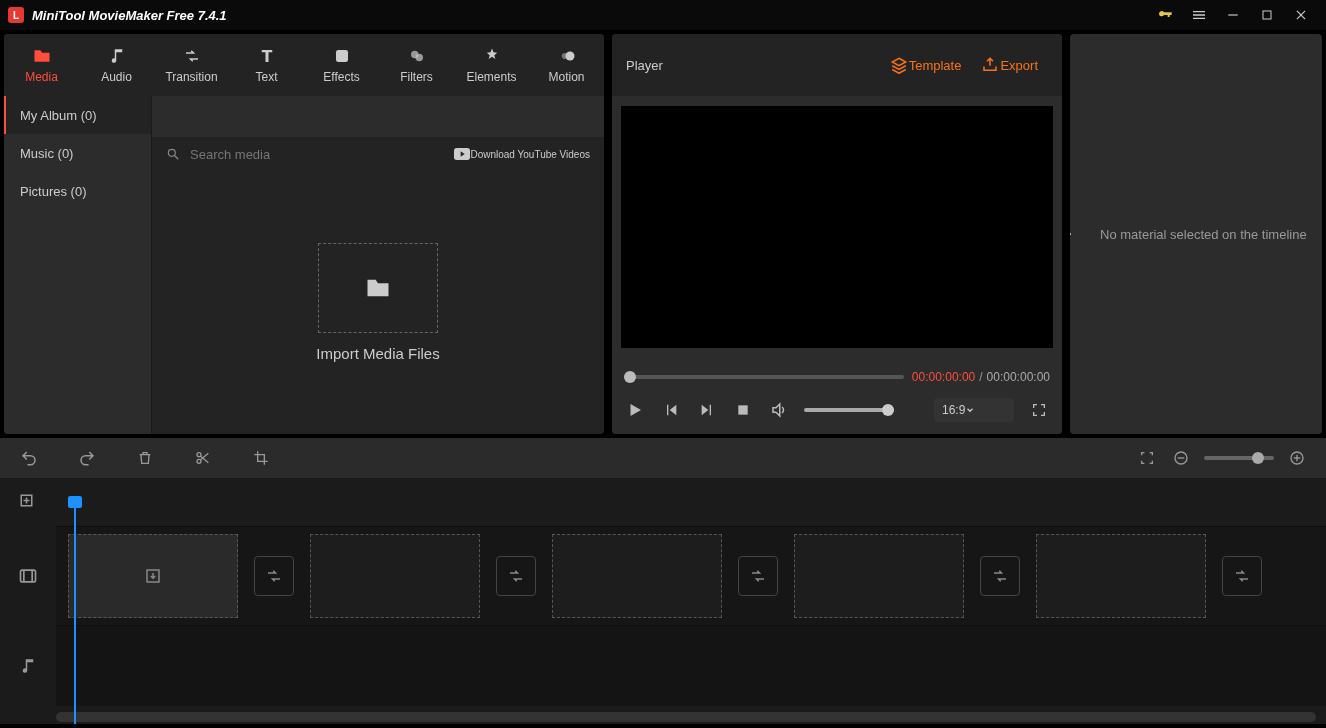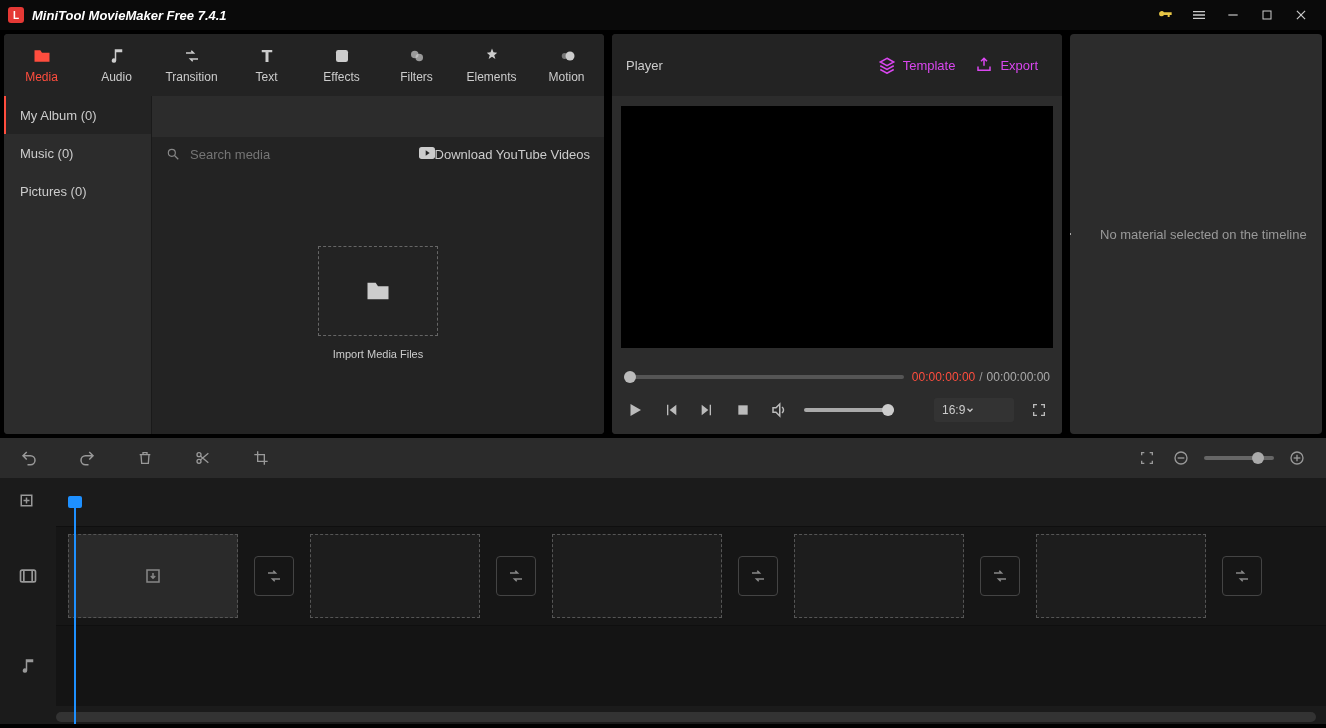--- a/index.html
+++ b/index.html
@@ -20,30 +20,30 @@
 .maintab.active { color: #ff4d3e; }
 .maintab .ic { width: 20px; height: 20px; display:flex; align-items:center; justify-content:center; }
 
 .mediabody { display: flex; flex: 1; }
 .sidecats { width: 148px; background: #2c2c2c; border-right: 1px solid #1a1a1a; }
 .sidecat { height: 38px; display: flex; align-items: center; padding: 0 16px; font-size: 13px; color: #ccc; cursor: pointer; }
 .sidecat.active { background: #232323; border-left: 2px solid #ff4d3e; padding-left: 14px; }
 .mediaright { flex: 1; background: #232323; display: flex; flex-direction: column; margin-top: 41px; }
 .searchrow { height: 34px; display: flex; align-items: center; padding: 0 14px; gap: 10px; }
 .searchrow input { background: transparent; border: none; color: #ccc; font-size: 13px; outline: none; flex: 1; }
-.searchrow .yt { font-size: 13px; color: #ccc; display: flex; align-items: flex-start; }
+.searchrow .yt { font-size: 10px; color: #ccc; display: flex; align-items: flex-end; }
 .mediadrop { flex: 1; display: flex; align-items: center; justify-content: center; }
 .dropin { display: flex; flex-direction: column; align-items: center; gap: 12px; }
 .dashbox { width: 120px; height: 90px; border: 1px dashed #666; display: flex; align-items: center; justify-content: center; }
-.droplabel { font-size: 11px; color: #ccc; }
+.droplabel { font-size: 15px; color: #ccc; }
 
 .center { flex: 1; }
 .playerhead { height: 62px; display: flex; align-items: center; padding: 0 14px; background: #232323; }
 .playerhead .ptitle { font-size: 13px; flex: 1; }
-.pbtn { display: flex; align-items: center; gap: 7px; font-size: 13px; padding: 6px 10px; cursor: pointer; color:#d946ef; }
+.pbtn { display: flex; align-items: center; gap: 1px; font-size: 13px; padding: 6px 10px; cursor: pointer; color:#f97316; }
 .preview { flex: 1; display: flex; align-items: center; justify-content: center; background: #2c2c2c; }
 .canvas { width: 432px; height: 242px; background: #000; }
 .controls { padding: 6px 12px 10px; background: #2c2c2c; }
 .seekrow { display: flex; align-items: center; gap: 8px; height: 26px; }
 .seekbar { flex: 1; height: 4px; background: #555; border-radius: 2px; position: relative; }
 .seekbar .thumb { position: absolute; left: 0; top: -4px; width: 12px; height: 12px; background: #bbb; border-radius: 50%; }
 .tc { font-size: 12px; }
 .tc .cur { color: #ff4d3e; }
 .tc .sep { color: #999; margin: 0 4px;}
 .tc .tot { color: #aaa; }

